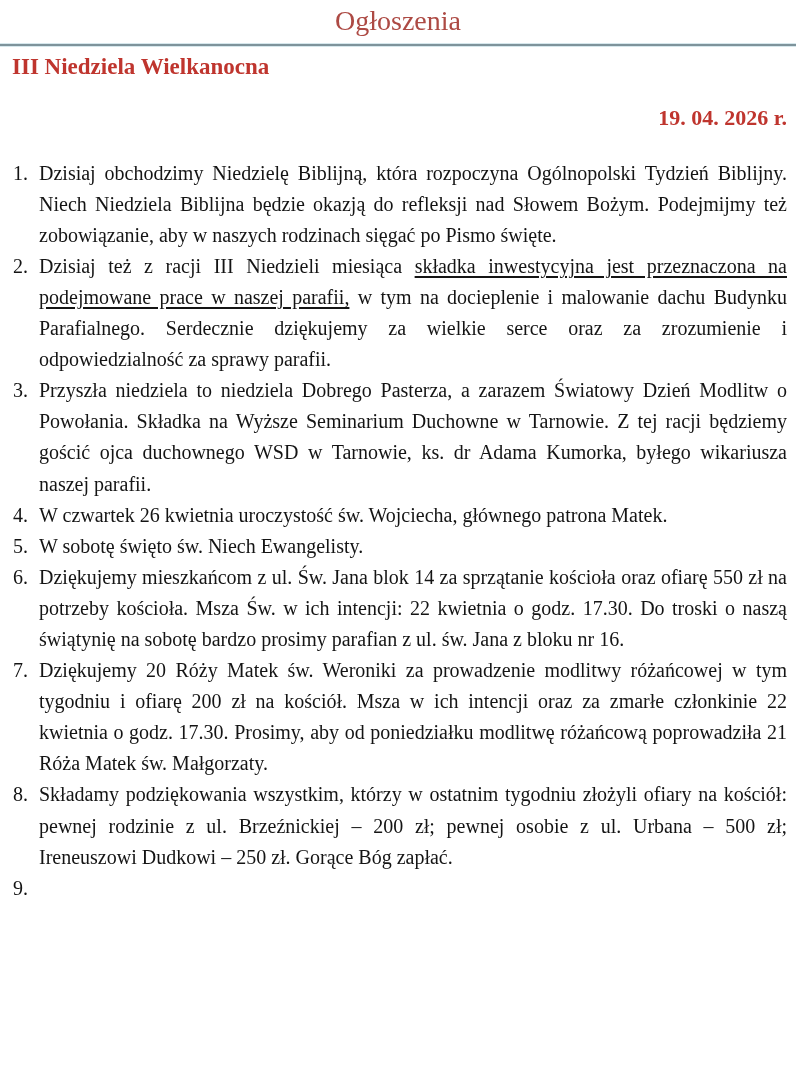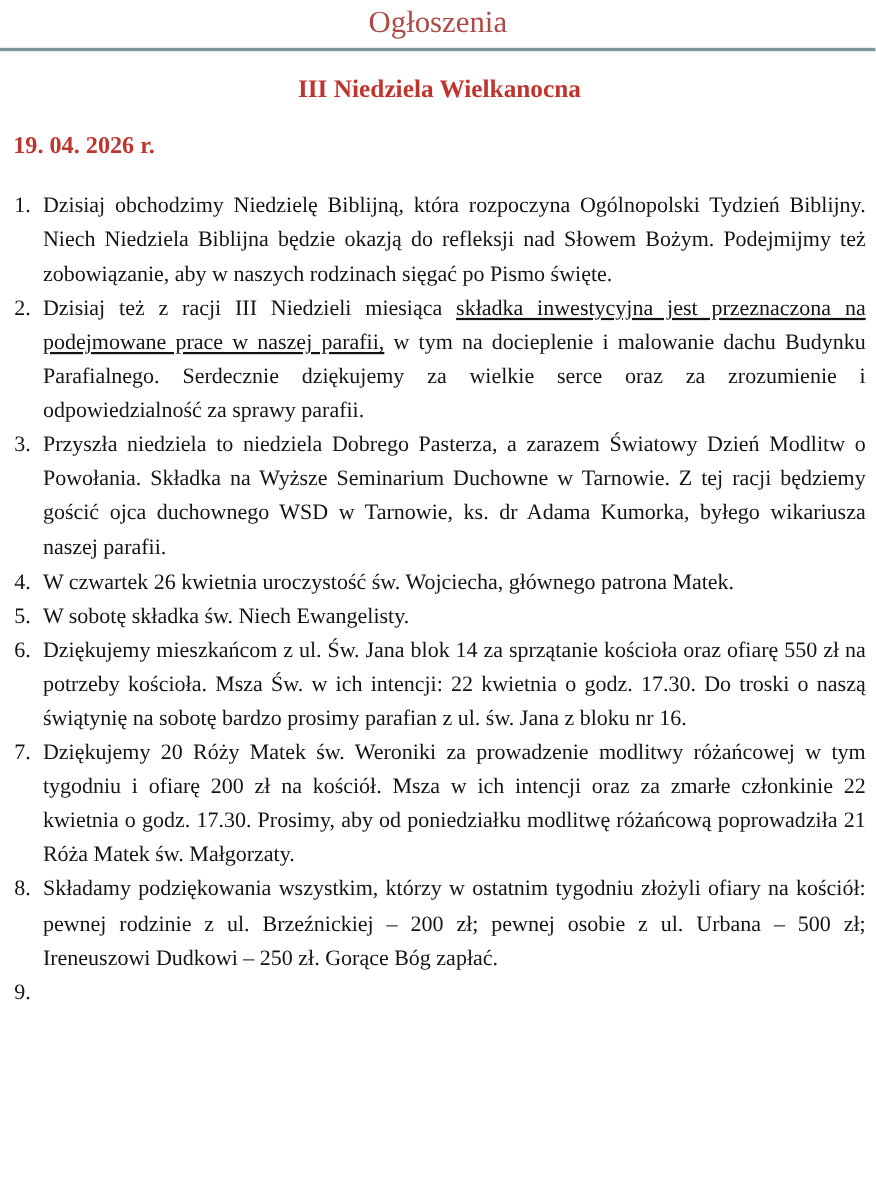--- a/index.html
+++ b/index.html
@@ -20,28 +20,27 @@
   }
   .rule {
     height: 4px;
     margin-top: 5px;
     background: linear-gradient(to bottom,
       #d6e7ec 0%, #d6e7ec 22%,
       #7e939b 22%, #7e939b 78%,
       #d6e7ec 78%, #d6e7ec 100%);
   }
   .doc-title {
-    text-align: center;
     font-size: 23px;
     font-weight: bold;
     color: #bf352e;
-    margin-top: 21px;
+    margin-top: 7px;
   }
   .doc-date {
-    text-align: left;
+    text-align: right;
     font-size: 22px;
     font-weight: bold;
     color: #bf352e;
     margin-top: 25px;
   }
   .content {
     padding: 0 9px 0 12px;
   }
   ol.announcements {
     list-style: none;
@@ -75,20 +74,20 @@
   <div class="content">
     <div class="doc-title">III Niedziela Wielkanocna</div>
 
     <div class="doc-date">19. 04. 2026 r.</div>
 
     <ol class="announcements">
         <li class="item"><span class="num">1.</span><span><span class="b">Dzisiaj obchodzimy Niedzielę Biblijną, </span><span>która rozpoczyna Ogólnopolski Tydzień Biblijny. Niech Niedziela Biblijna będzie okazją do refleksji nad Słowem Bożym. Podejmijmy też zobowiązanie, aby w naszych rodzinach sięgać po Pismo święte.</span></span></li>
         <li class="item"><span class="num">2.</span><span><span class="b">Dzisiaj też z racji III Niedzieli miesiąca </span><span class="u">składka inwestycyjna jest przeznaczona na podejmowane prace w naszej parafii,</span><span class="b"> w tym na docieplenie i malowanie dachu Budynku Parafialnego. </span><span>Serdecznie dziękujemy za wielkie serce oraz za zrozumienie i odpowiedzialność za sprawy parafii.</span></span></li>
         <li class="item"><span class="num">3.</span><span><span class="b">Przyszła niedziela to niedziela Dobrego Pasterza, a zarazem Światowy Dzień Modlitw o Powołania. Składka na Wyższe Seminarium Duchowne w Tarnowie. </span><span>Z tej racji będziemy gościć ojca duchownego WSD w Tarnowie, ks. dr Adama Kumorka, byłego wikariusza naszej parafii.</span></span></li>
         <li class="item"><span class="num">4.</span><span><span class="b">W czwartek 26 kwietnia uroczystość św. Wojciecha, </span><span>głównego patrona Matek.</span></span></li>
-        <li class="item"><span class="num">5.</span><span><span class="b">W sobotę składka św. </span><span>Niech Ewangelisty.</span></span></li>
+        <li class="item"><span class="num">5.</span><span><span class="b">W sobotę święto św. </span><span>Niech Ewangelisty.</span></span></li>
         <li class="item"><span class="num">6.</span><span><span>Dziękujemy mieszkańcom z ul. Św. Jana blok 14 za sprzątanie kościoła oraz ofiarę 550 zł na potrzeby kościoła. Msza Św. w ich intencji: 22 kwietnia o godz. 17.30. Do troski o naszą świątynię na sobotę bardzo prosimy parafian z ul. św. Jana z bloku nr 16.</span></span></li>
         <li class="item"><span class="num">7.</span><span><span>Dziękujemy 20 Róży Matek św. Weroniki za prowadzenie modlitwy różańcowej w tym tygodniu i ofiarę 200 zł na kościół. Msza w ich intencji oraz za zmarłe członkinie 22 kwietnia o godz. 17.30. Prosimy, aby od poniedziałku modlitwę różańcową poprowadziła 21 Róża Matek św. Małgorzaty.</span></span></li>
         <li class="item"><span class="num">8.</span><span><span>Składamy podziękowania wszystkim, którzy w ostatnim tygodniu złożyli ofiary na kościół: pewnej rodzinie z ul. Brzeźnickiej – 200 zł; pewnej osobie z ul. Urbana – 500 zł; Ireneuszowi Dudkowi – 250 zł. Gorące Bóg zapłać.</span></span></li>
         <li class="item"><span class="num">9.</span></li>
       </ol>
   </div>
 </div>
 
 </body></html>

